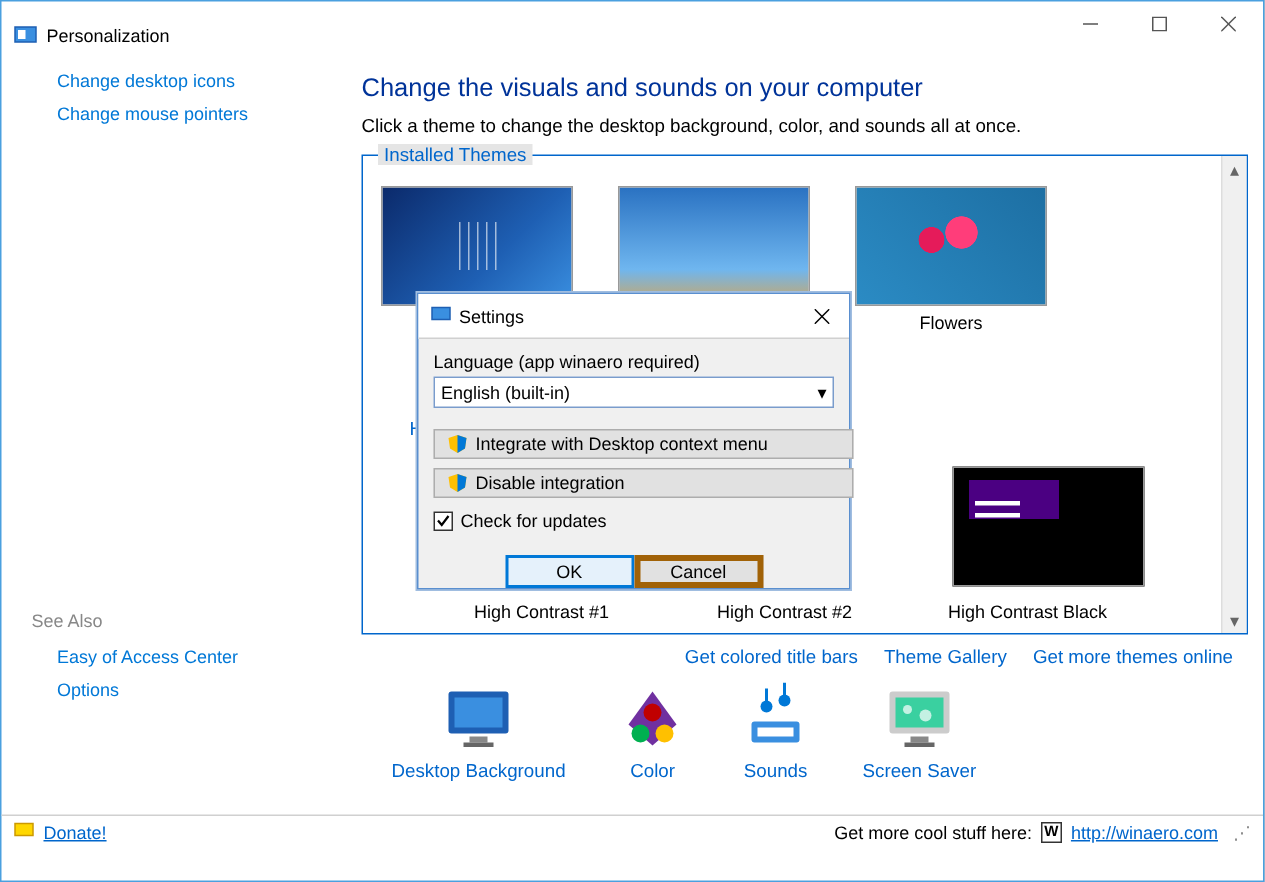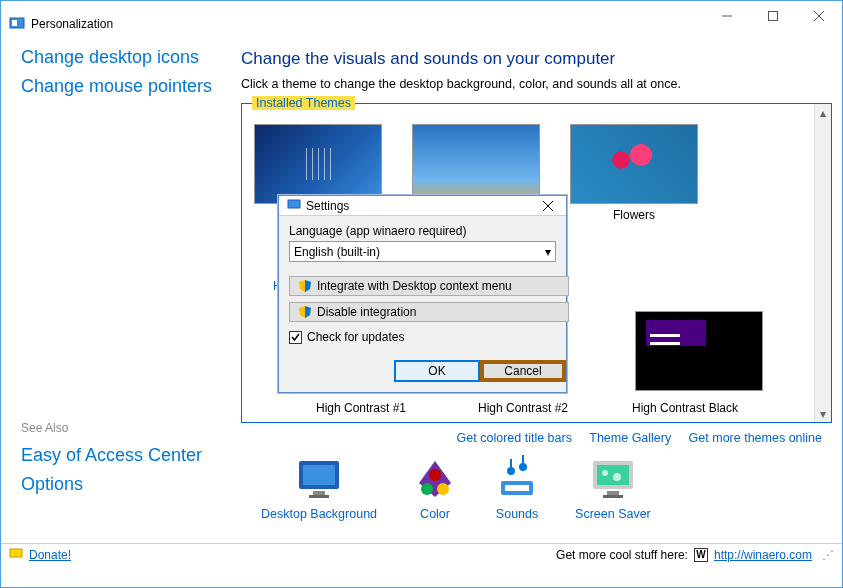--- a/index.html
+++ b/index.html
@@ -5,27 +5,27 @@
   * { box-sizing: border-box; margin: 0; padding: 0; }
   body { font-family: "Segoe UI", Tahoma, sans-serif; font-size: 12px; background: #004a7f; width: 843px; height: 588px; position: relative; overflow: hidden; }
   .window { width: 843px; height: 588px; background: #fff; border: 1px solid #4aa0df; position: relative; }
   .titlebar { height: 30px; display: flex; align-items: flex-end; padding-left: 8px; }
   .title-icon { width: 16px; height: 16px; margin-right: 6px; }
   .title-text { flex: 1; color: #000; }
   .win-ctrl { width: 46px; height: 30px; display:flex; align-items:center; justify-content:center; color:#666; }
   .win-ctrl svg { pointer-events:none; }
   .body { display: flex; height: 512px; }
   .sidebar { width: 240px; padding: 12px 20px; }
-  .side-link { color: #0078d7; font-size: 18px; padding: 4px 0; display:block; }
+  .side-link { color: #0078d7; font-size: 12px; padding: 4px 0; display:block;margin-left:17px; }
   .see-also { color:#888; margin-top: 320px; margin-bottom:6px; }
   .main { flex:1; padding: 0 10px 0 0; position: relative; }
   .page-title { color:#003399; font-size: 17px; margin-top:18px; margin-bottom:8px; }
   .subtitle { color:#000; font-size:12.5px; margin-bottom:12px; }
   .group-box { border:1px solid #0066cc; position:relative; padding: 20px 12px 12px 12px; height: 320px; }
-  .group-label { position:absolute; top:-8px; left:10px; background:#fde047; color:#0066cc; padding:0 4px; font-size:12.5px; }
+  .group-label { position:absolute; top:-8px; left:10px; background:#e5e5e5; color:#0066cc; padding:0 4px; font-size:12.5px; }
   .themes-row { display:flex; gap: 30px; }
   .theme { text-align:center; }
   .theme .thumb { width:128px; height:80px; border:1px solid #999; display:block; margin-bottom:4px; }
   .theme .cap { color:#000; font-size:12px; }
   .thumb.win { background: linear-gradient(135deg, #0b2a6b 0%, #1e5fb3 60%, #3a8fe0 100%); position:relative; }
   .thumb.win::after { content:""; position:absolute; left:50%; top:30%; width:1px; height:40%; background:#fff; box-shadow: -6px 0 #fff, 6px 0 #fff, 12px 0 #fff, -12px 0 #fff; opacity:.6; }
   .thumb.sky { background: linear-gradient(#2a72c2 0%, #6fb6ef 70%, #d0a660 100%); position:relative; }
   .thumb.flowers { background: linear-gradient(45deg,#2b8bc4,#1d6fa3); position:relative; }
   .thumb.flowers::before{content:"";position:absolute;left:30px;top:15px;width:40px;height:40px;background:radial-gradient(circle,#e51b5a 30%,transparent 31%);border-radius:50%;}
   .thumb.flowers::after{content:"";position:absolute;left:45px;top:5px;width:50px;height:50px;background:radial-gradient(circle,#ff3d7a 30%,transparent 31%);border-radius:50%;}
@@ -37,31 +37,31 @@
   .links-row { padding:8px 10px 0 0; text-align:right; }
   .links-row a { color:#0066cc; font-size:12.5px; text-decoration:none; margin-left:14px; }
   .bottom-row { display:flex; gap:34px; padding:10px 0 0 20px; }
   .bottom-item { text-align:center; color:#0066cc; font-size:12.5px; }
   .big-icon { width:48px; height:48px; margin:0 auto 4px auto; display:block; }
   .statusbar { height:22px; border-top:1px solid #d0d0d0; display:flex; align-items:center; padding:0 8px; font-size:12px; gap:6px; }
   .statusbar .flex { flex:1; }
   .statusbar a { color:#0066cc; text-decoration:underline; }
   
   .dialog { position:absolute; left:277px; top:194px; width:289px; background:#f0f0f0; border:1px solid #5a8fcf; box-shadow:0 0 0 1px #a0bde0; }
-  .dlg-title { height:20px; display:flex; align-items:center; padding:0 4px 0 8px; background:#fff; border-bottom:1px solid #d0d0d0; }
+  .dlg-title { height:30px; display:flex; align-items:center; padding:0 4px 0 8px; background:#fff; border-bottom:1px solid #d0d0d0; }
   .dlg-title .t { flex:1; font-size:12px; }
   .dlg-close { width:28px; height:20px; display:flex; align-items:center; justify-content:center; }
   .dlg-body { padding:8px 10px; }
   .dlg-body .lbl { font-size:12px; margin-bottom:3px; }
   .combo { width:100%; height:21px; border:1px solid #7a9ccc; background:#fff; font-size:12px; padding:0 4px; display:flex; align-items:center; justify-content:space-between; margin-bottom:14px;}
   .btn { border:1px solid #adadad; background:#e1e1e1; font-size:12px; padding:2px 8px; width:280px; display:flex; align-items:center; gap:5px; margin-bottom:6px; }
   .shield { width:14px; height:14px; }
   .checkrow{display:flex;align-items:center;gap:5px;margin-top:8px;}
   .check { width:13px; height:13px; border:1px solid #333; display:inline-flex; align-items:center; justify-content:center; background:#fff;}
-  .dlg-actions { display:flex; gap:0; justify-content:flex-end; padding:8px 0 10px 0; }
+  .dlg-actions { display:flex; gap:0; justify-content:center; padding:8px 0 0 0; }
   .dlg-actions .abtn { width:86px; height:22px; font-size:12px; border:4px solid #a16207; background:#e1e1e1; }
   .dlg-actions .abtn.primary { border:2px solid #0078d7; background:#e5f1fb; }
   .section-2 { position:absolute; left: 272px; top: 278px; color:#0066cc; font-size:12.5px; }
   .row2-caps { position:absolute; top:400px; display:flex; gap:34px; left:296px; }
   .row2-caps > div { width:128px; text-align:center; font-size:12px; }
 </style>
 </head>
 <body>
 
 <div class="window">

